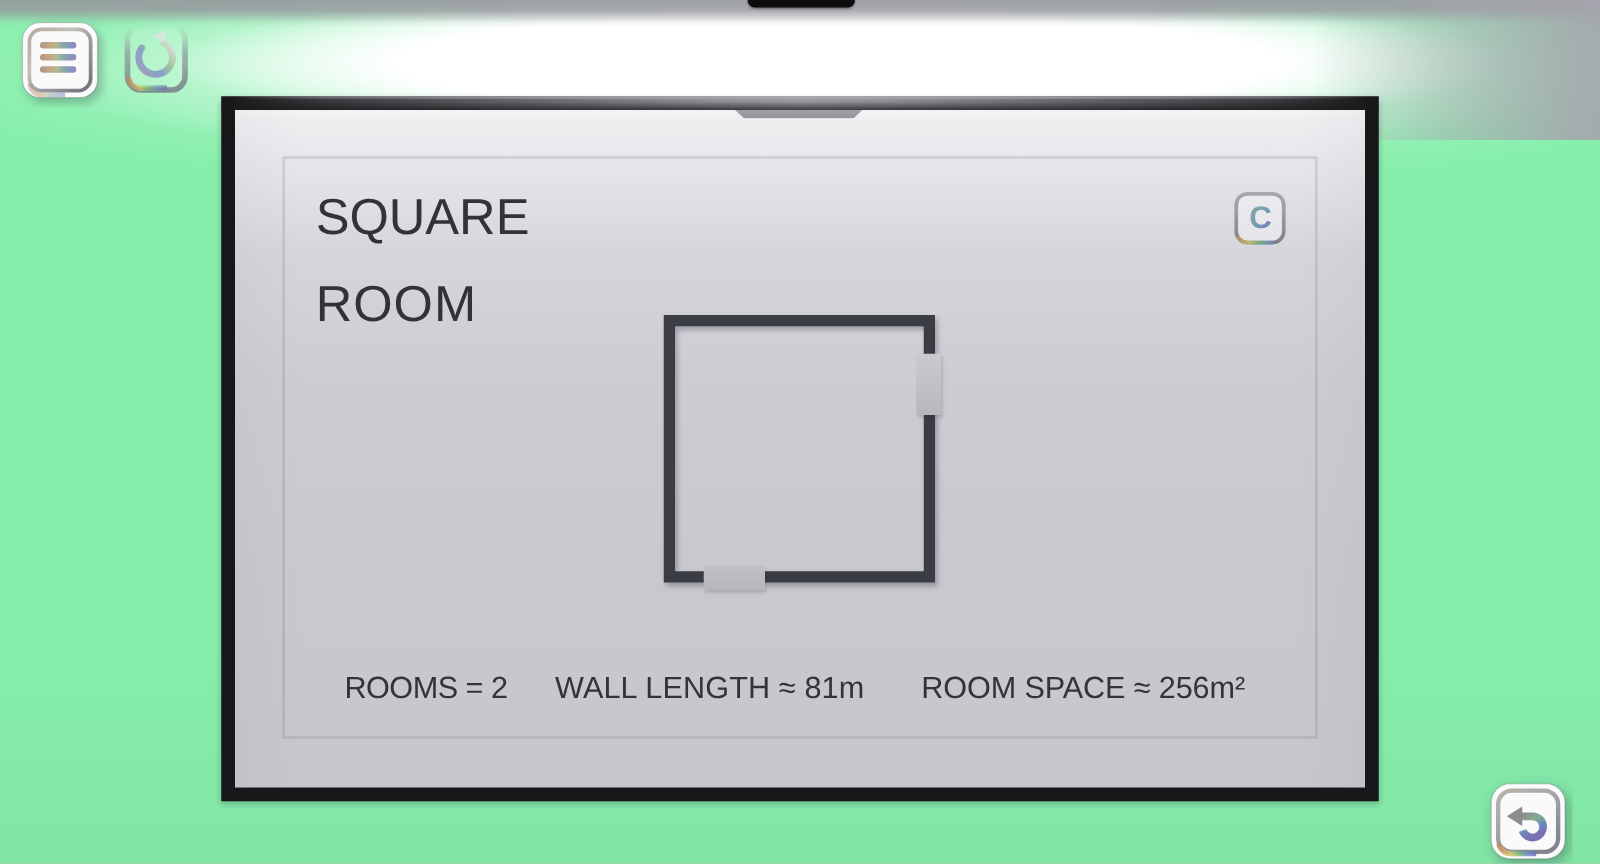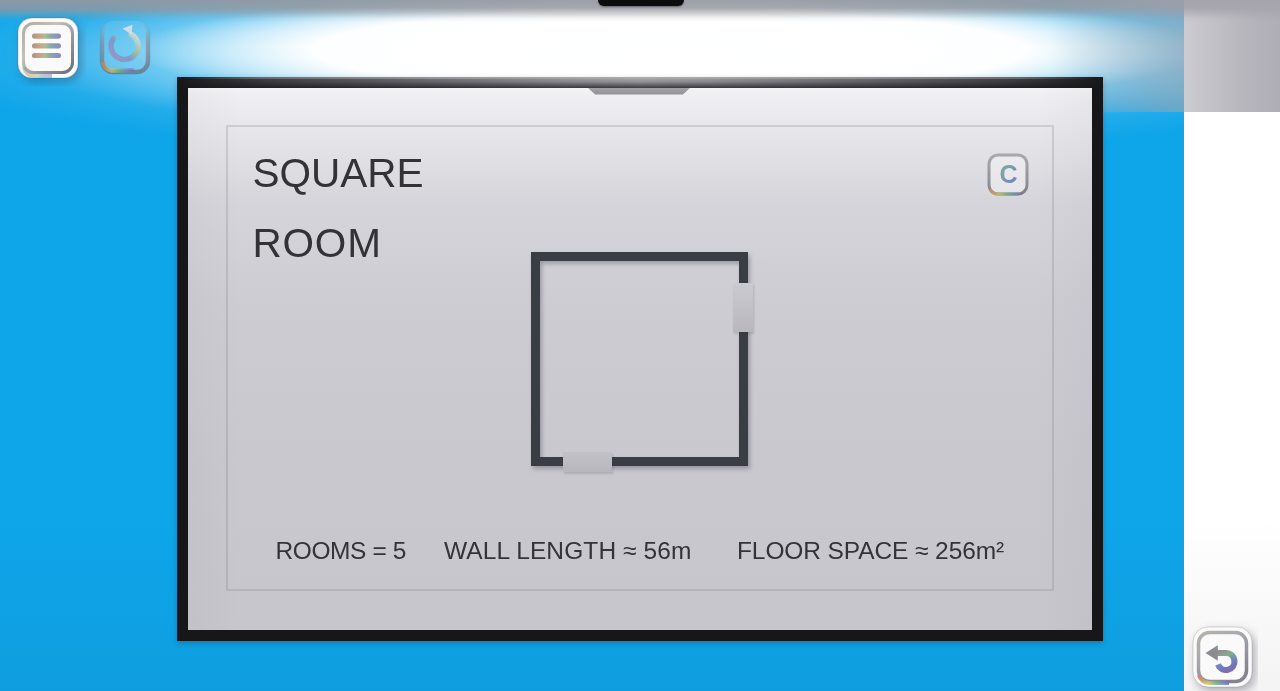--- a/index.html
+++ b/index.html
@@ -1,16 +1,16 @@
 <!DOCTYPE html>
 <html><head>
 <meta charset="utf-8">
 <style>
   html,body{margin:0;padding:0;width:1280px;height:691px;overflow:hidden;font-family:"Liberation Sans",sans-serif;}
-  #stage{position:relative;width:1184px;height:691px;background:#0ea5e9;}
+  #stage{position:relative;width:1280px;height:691px;background:#86efac;}
   .abs{position:absolute;}
 </style>
 </head>
 <body>
 <div id="stage">
 
   <div class="abs" id="wall" style="left:0;top:0;width:1280px;height:691px;
     background:
       linear-gradient(180deg, rgba(151,151,158,0.9) 0px, rgba(151,151,158,0.82) 8px, rgba(153,153,160,0.5) 13px, rgba(155,155,162,0.12) 18px, rgba(155,155,162,0) 22px),
       radial-gradient(ellipse 540px 60px at 670px 50px, rgba(255,255,255,1) 0%, rgba(255,255,255,0.98) 66%, rgba(255,255,255,0) 100%),
@@ -50,25 +50,25 @@
 
   <div class="abs" style="left:531px;top:252px;width:217px;height:214px;">
 
     <div class="abs" style="left:0;top:0;width:217px;height:214px;border:9.5px solid #3a3d43;box-sizing:border-box;filter:drop-shadow(2px 3px 2px rgba(40,40,55,0.30));"></div>
 
     <div class="abs" style="left:202px;top:31px;width:20px;height:49px;background:linear-gradient(180deg,#cbcad0 0%,#c0bfc6 60%,#b8b7be 100%);box-shadow:1px 2px 2px rgba(40,40,55,0.15);"></div>
 
     <div class="abs" style="left:32px;top:200px;width:49px;height:20px;background:linear-gradient(180deg,#c2c1c7 0%,#b7b6bd 100%);box-shadow:1px 2px 2px rgba(40,40,55,0.15);"></div>
   </div>
 
-  <div class="abs" style="left:275.5px;top:539px;font-size:24.5px;line-height:24.5px;letter-spacing:-0.4px;color:#333338;">ROOMS = 5</div>
+  <div class="abs" style="left:275.5px;top:539px;font-size:24.5px;line-height:24.5px;letter-spacing:-0.4px;color:#333338;">ROOMS = 2</div>
 
-  <div class="abs" style="left:444px;top:539px;font-size:24.5px;line-height:24.5px;letter-spacing:0.1px;color:#333338;">WALL LENGTH ≈ 56m</div>
+  <div class="abs" style="left:444px;top:539px;font-size:24.5px;line-height:24.5px;letter-spacing:0.1px;color:#333338;">WALL LENGTH ≈ 81m</div>
 
-  <div class="abs" style="left:737px;top:539px;font-size:24.5px;line-height:24.5px;letter-spacing:-0.1px;color:#333338;">FLOOR SPACE ≈ 256m²</div>
+  <div class="abs" style="left:737px;top:539px;font-size:24.5px;line-height:24.5px;letter-spacing:-0.1px;color:#333338;">ROOM SPACE ≈ 256m²</div>
 
   <svg class="abs" style="left:10px;top:10px;" width="76" height="76" viewBox="0 0 76 76">
     <defs>
       <linearGradient id="rb1" x1="0" y1="0" x2="1" y2="0">
         <stop offset="0" stop-color="#ab9585"></stop>
           <stop offset="0.25" stop-color="#c7a382"></stop>
         <stop offset="0.45" stop-color="#b3b88f"></stop>
           <stop offset="0.65" stop-color="#86a8ab"></stop>
         <stop offset="0.85" stop-color="#8b93c0"></stop>
           <stop offset="1" stop-color="#9288bb"></stop>

